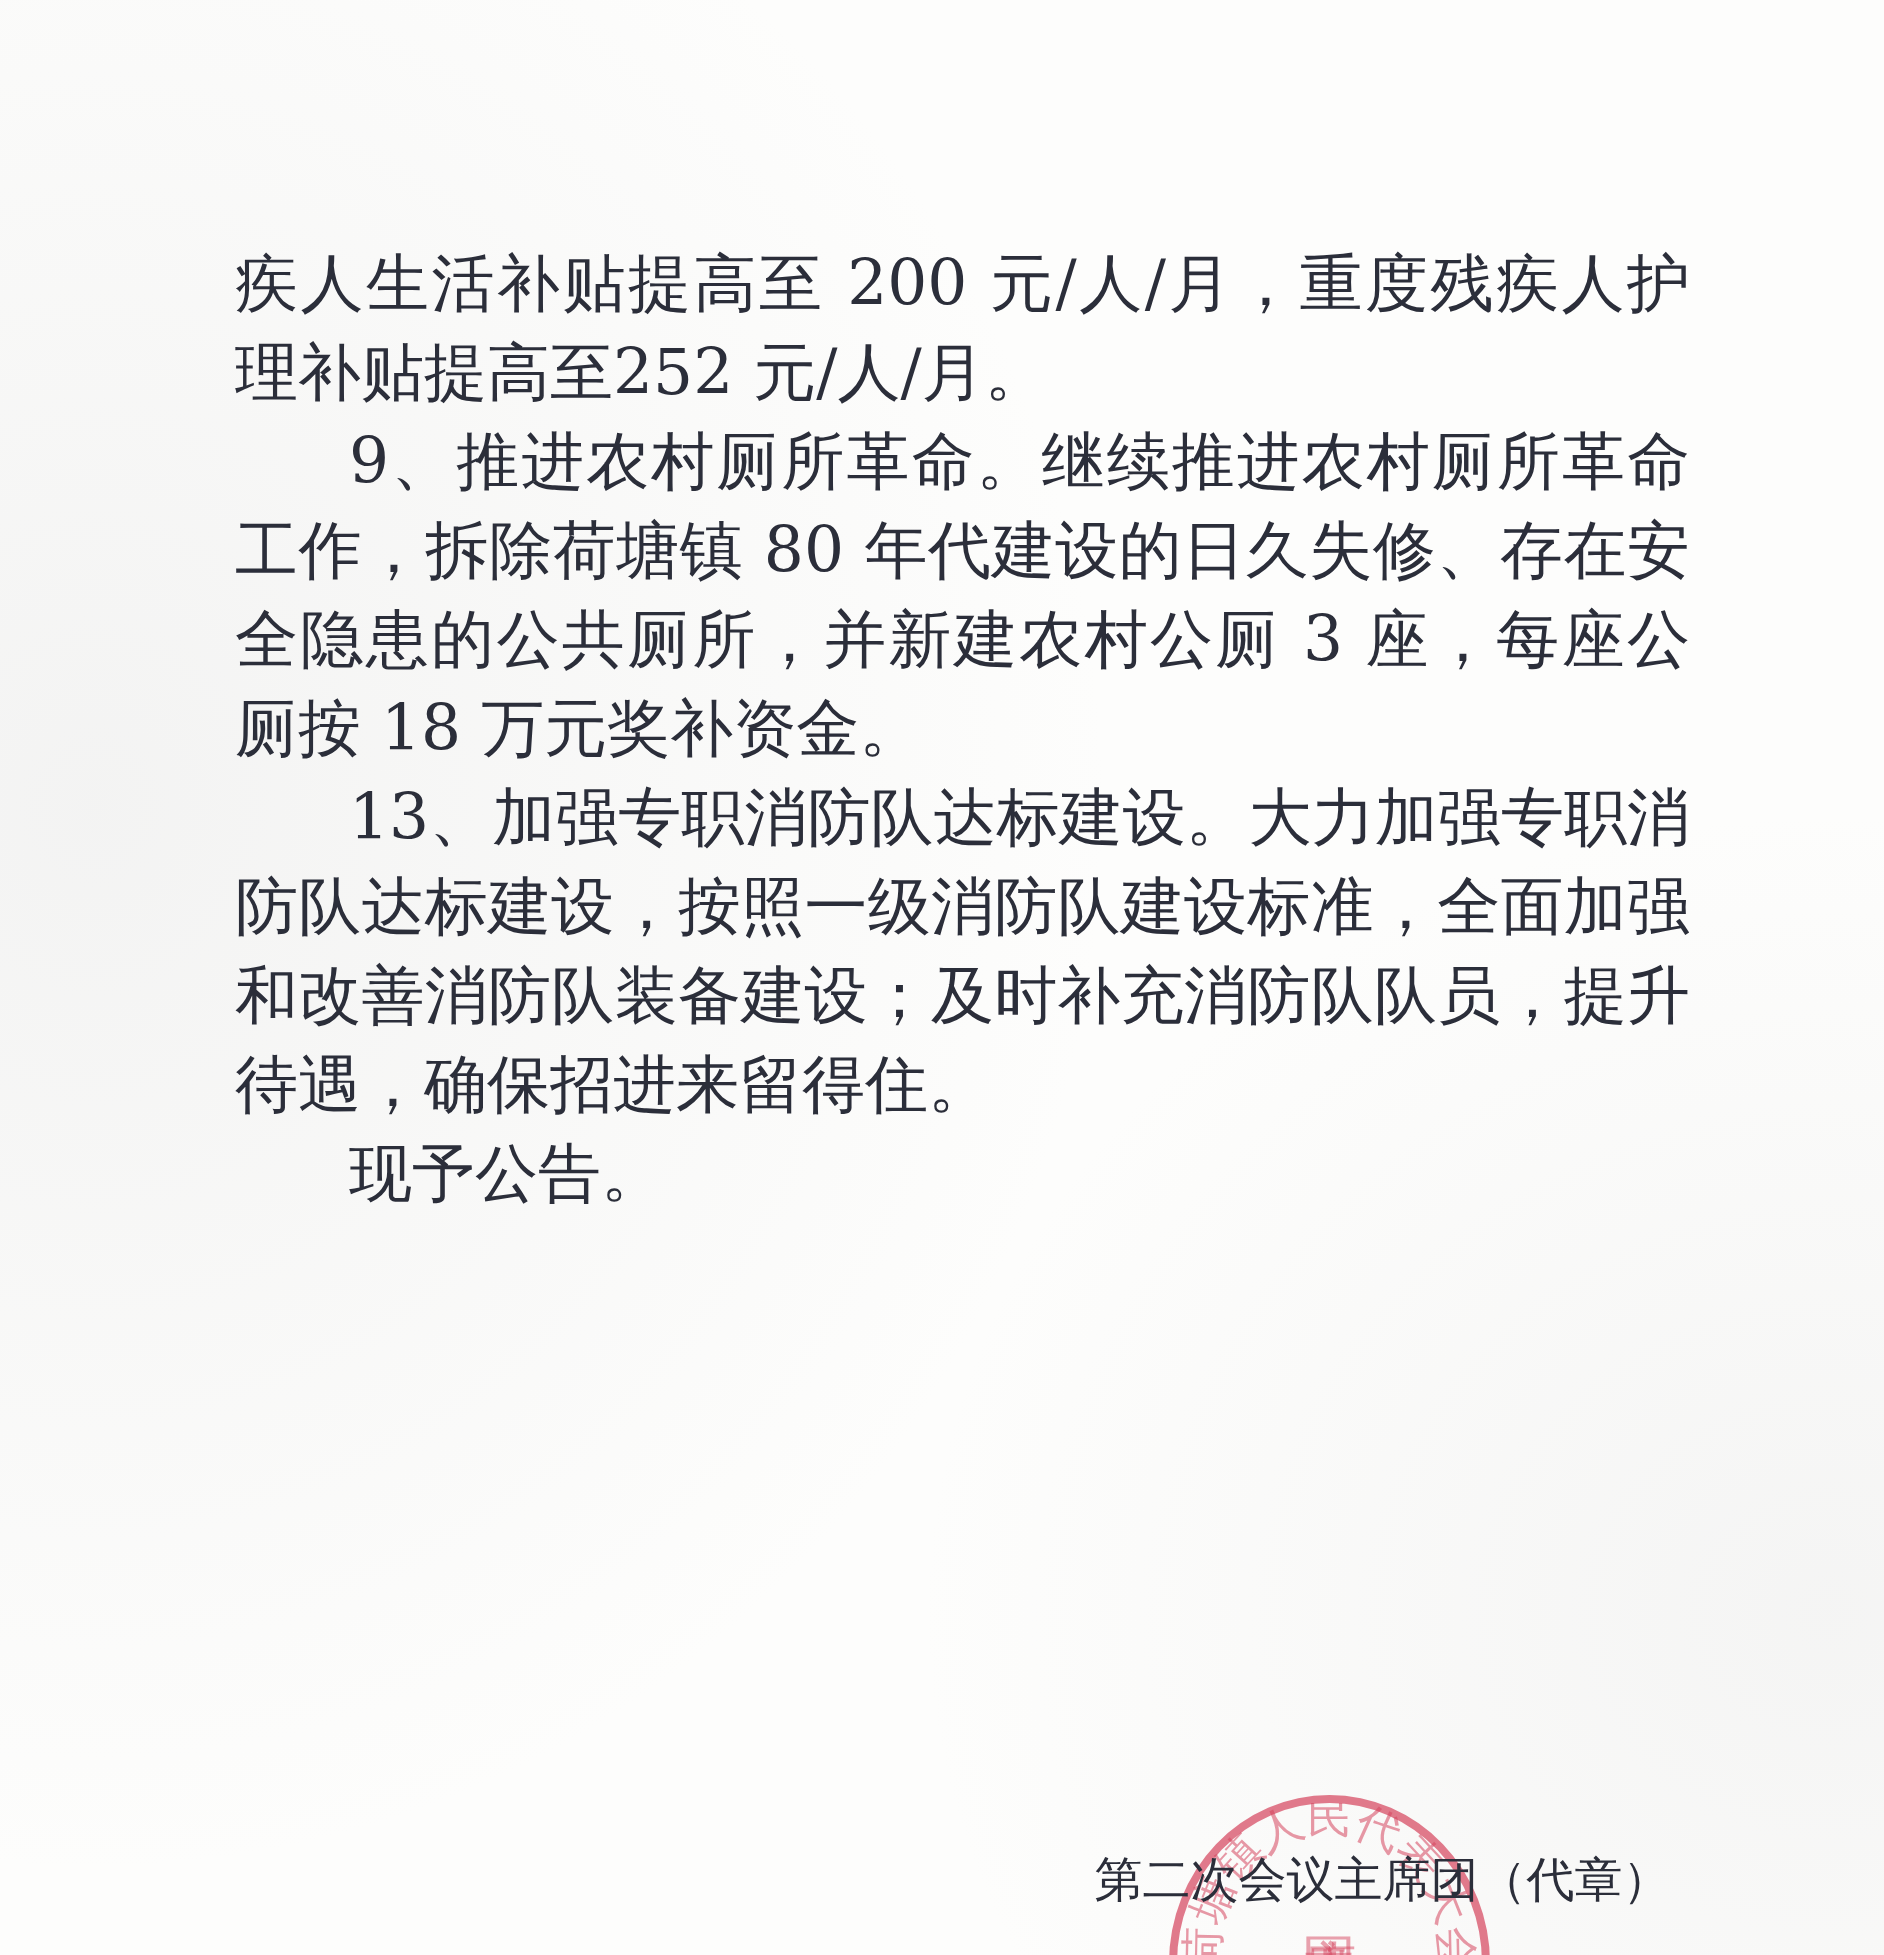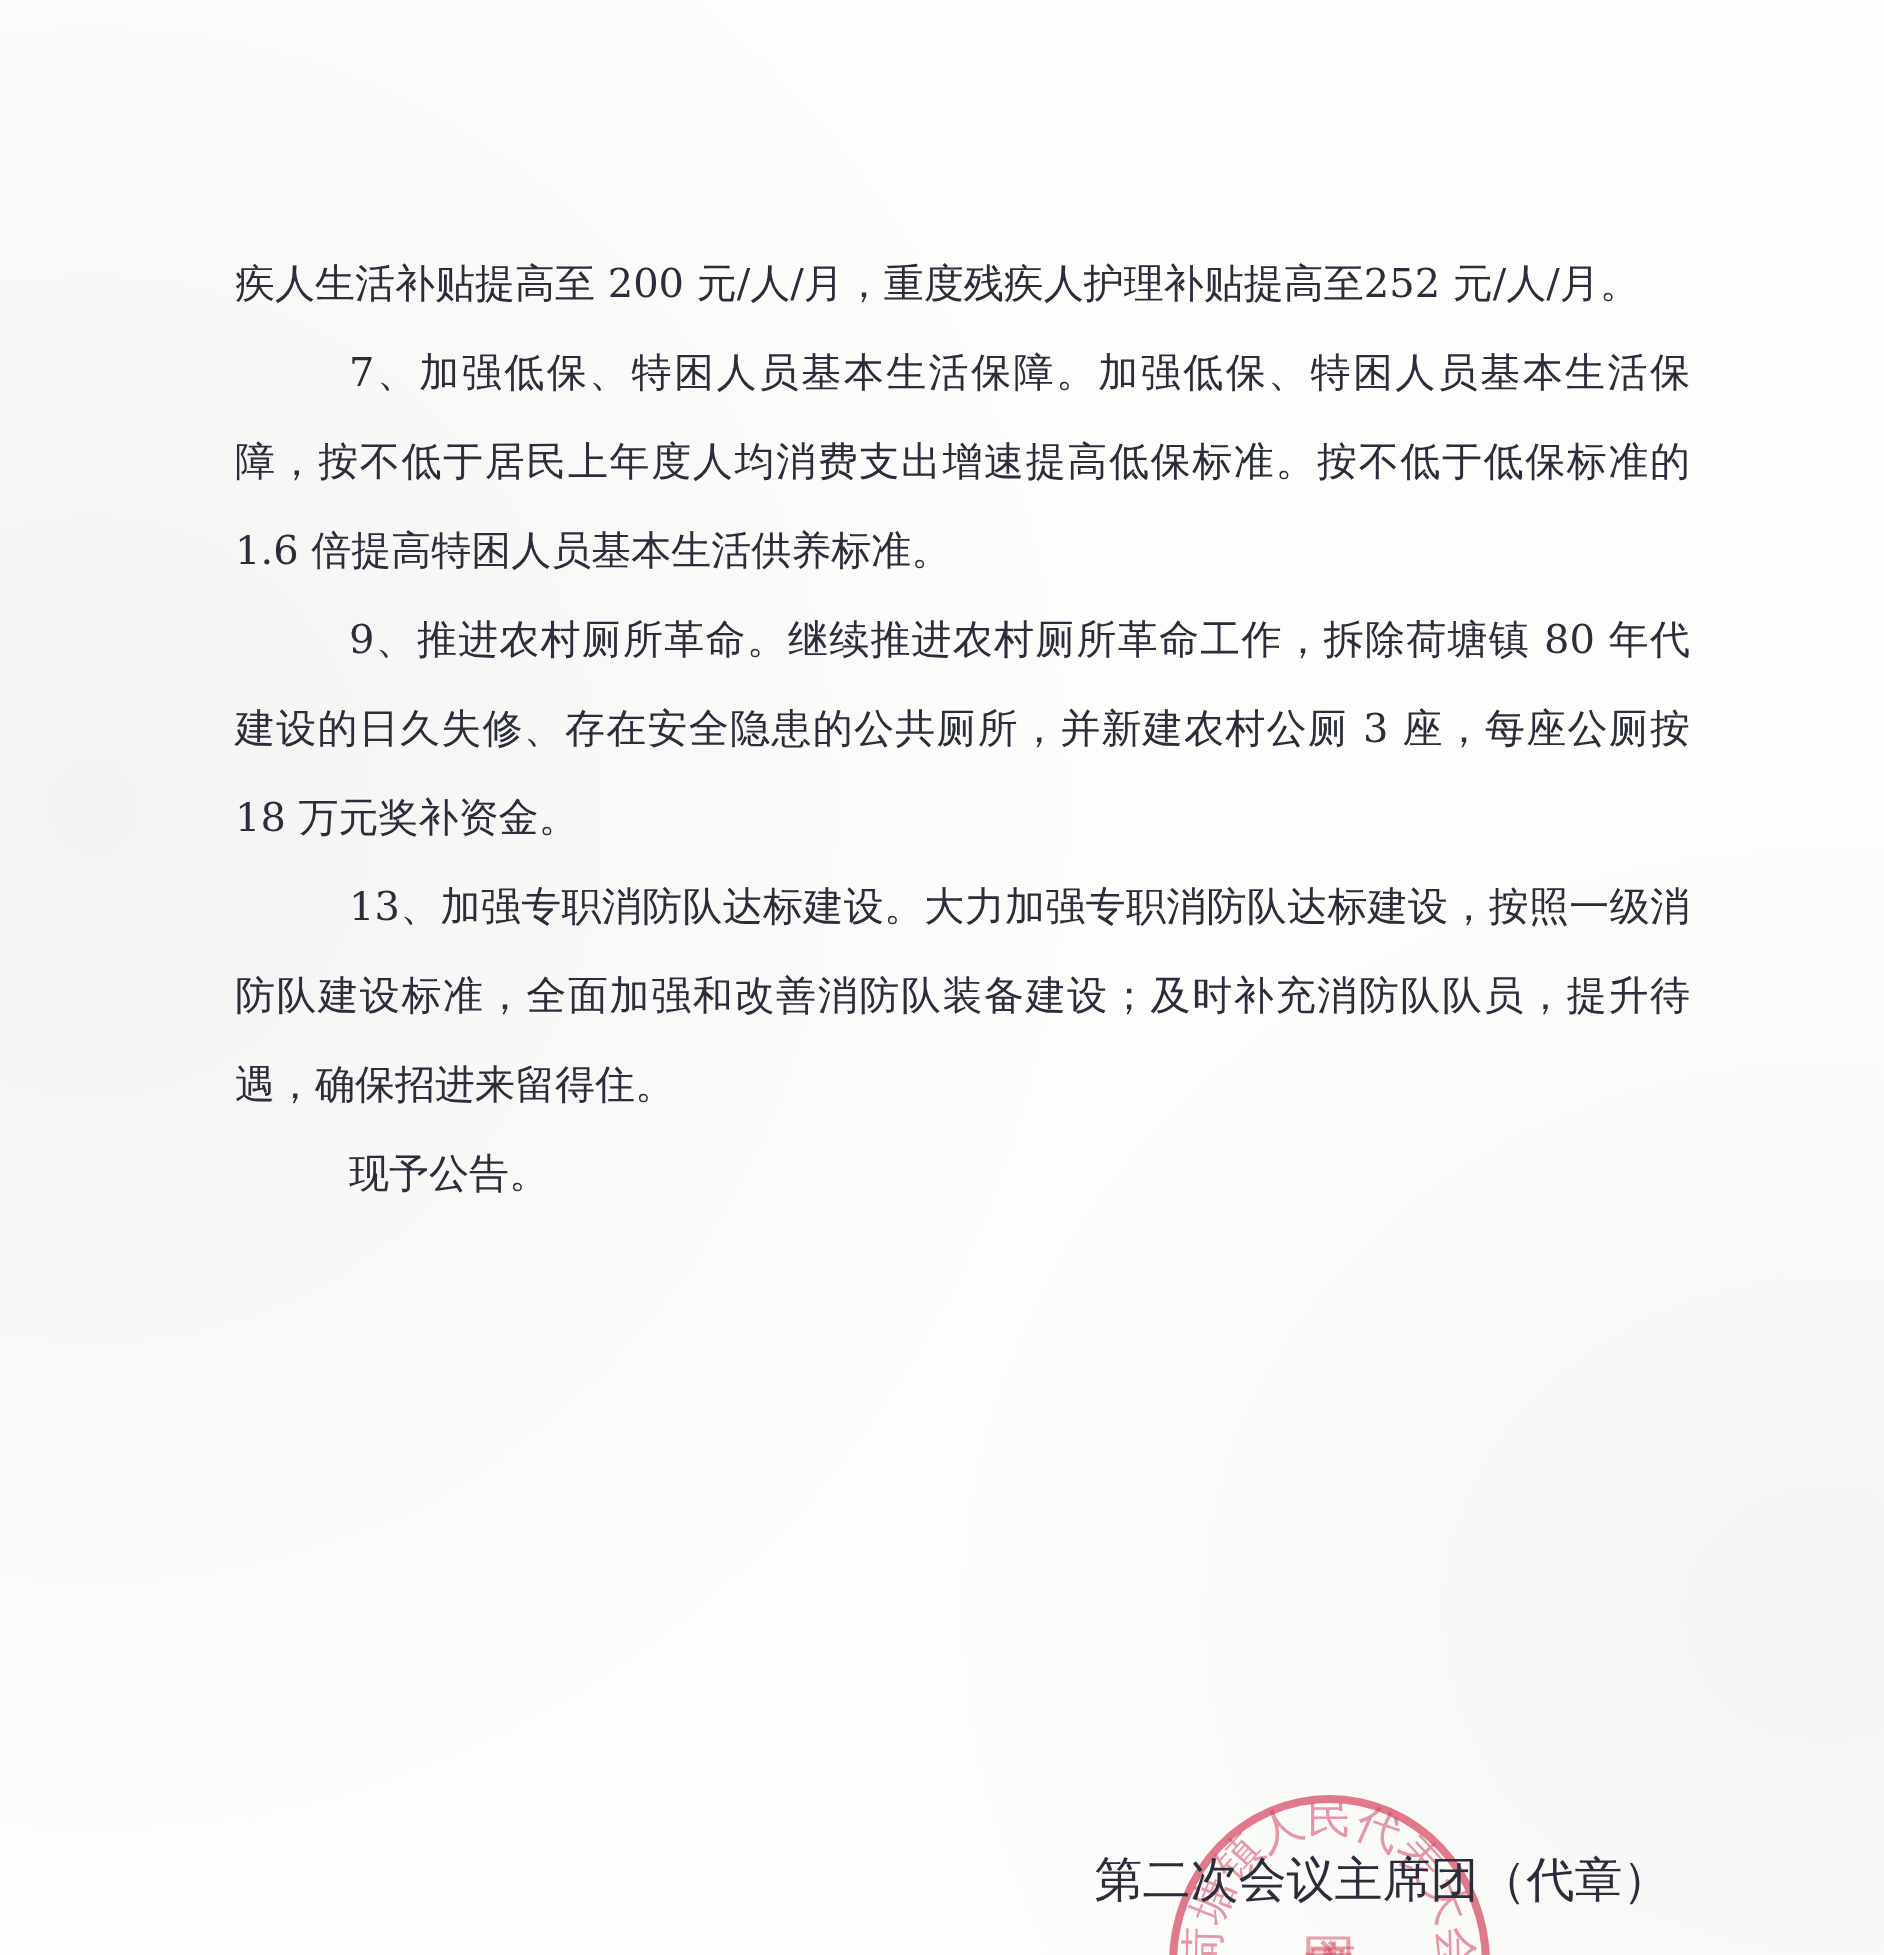--- a/index.html
+++ b/index.html
@@ -23,21 +23,21 @@
     background:
       radial-gradient(ellipse at 5% 30%, rgba(225,225,225,0.35), rgba(255,255,255,0) 40%),
       radial-gradient(ellipse at 97% 60%, rgba(225,225,225,0.3), rgba(255,255,255,0) 35%),
       #fdfdfc;
   }
   .body-text {
     position: absolute;
     left: 235px;
     top: 239px;
     width: 1455px;
-    font-size: 40px;
+    font-size: 63px;
     line-height: 89px;
     text-align: justify;
     text-justify: inter-character;
   }
   .para {
     margin: 0;
     text-indent: 0;
   }
   .para.indent {
     text-indent: 114px;
@@ -96,21 +96,20 @@
     writing-mode: vertical-rl;
   }
 </style>
 </head>
 <body>
 
 <div class="page">
 
   <div class="body-text">
     <p class="para">疾人生活补贴提高至 200 元/人/月，重度残疾人护理补贴提高至252 元/人/月。</p>
-    <p class="para indent">7、加强低保、特困人员基本生活保障。加强低保、特困人员基本生活保障，按不低于居民上年度人均消费支出增速提高低保标准。按不低于低保标准的 1.6 倍提高特困人员基本生活供养标准。</p>
     <p class="para indent">9、推进农村厕所革命。继续推进农村厕所革命工作，拆除荷塘镇 80 年代建设的日久失修、存在安全隐患的公共厕所，并新建农村公厕 3 座，每座公厕按 18 万元奖补资金。</p>
     <p class="para indent">13、加强专职消防队达标建设。大力加强专职消防队达标建设，按照一级消防队建设标准，全面加强和改善消防队装备建设；及时补充消防队队员，提升待遇，确保招进来留得住。</p>
     <p class="para indent">现予公告。</p>
   </div>
 
   <div class="seal">
     <svg viewBox="0 0 820 860">
       <defs>
         <path id="sealArc" d="M 150 560 A 300 320 0 1 1 670 560"></path>
       </defs>

